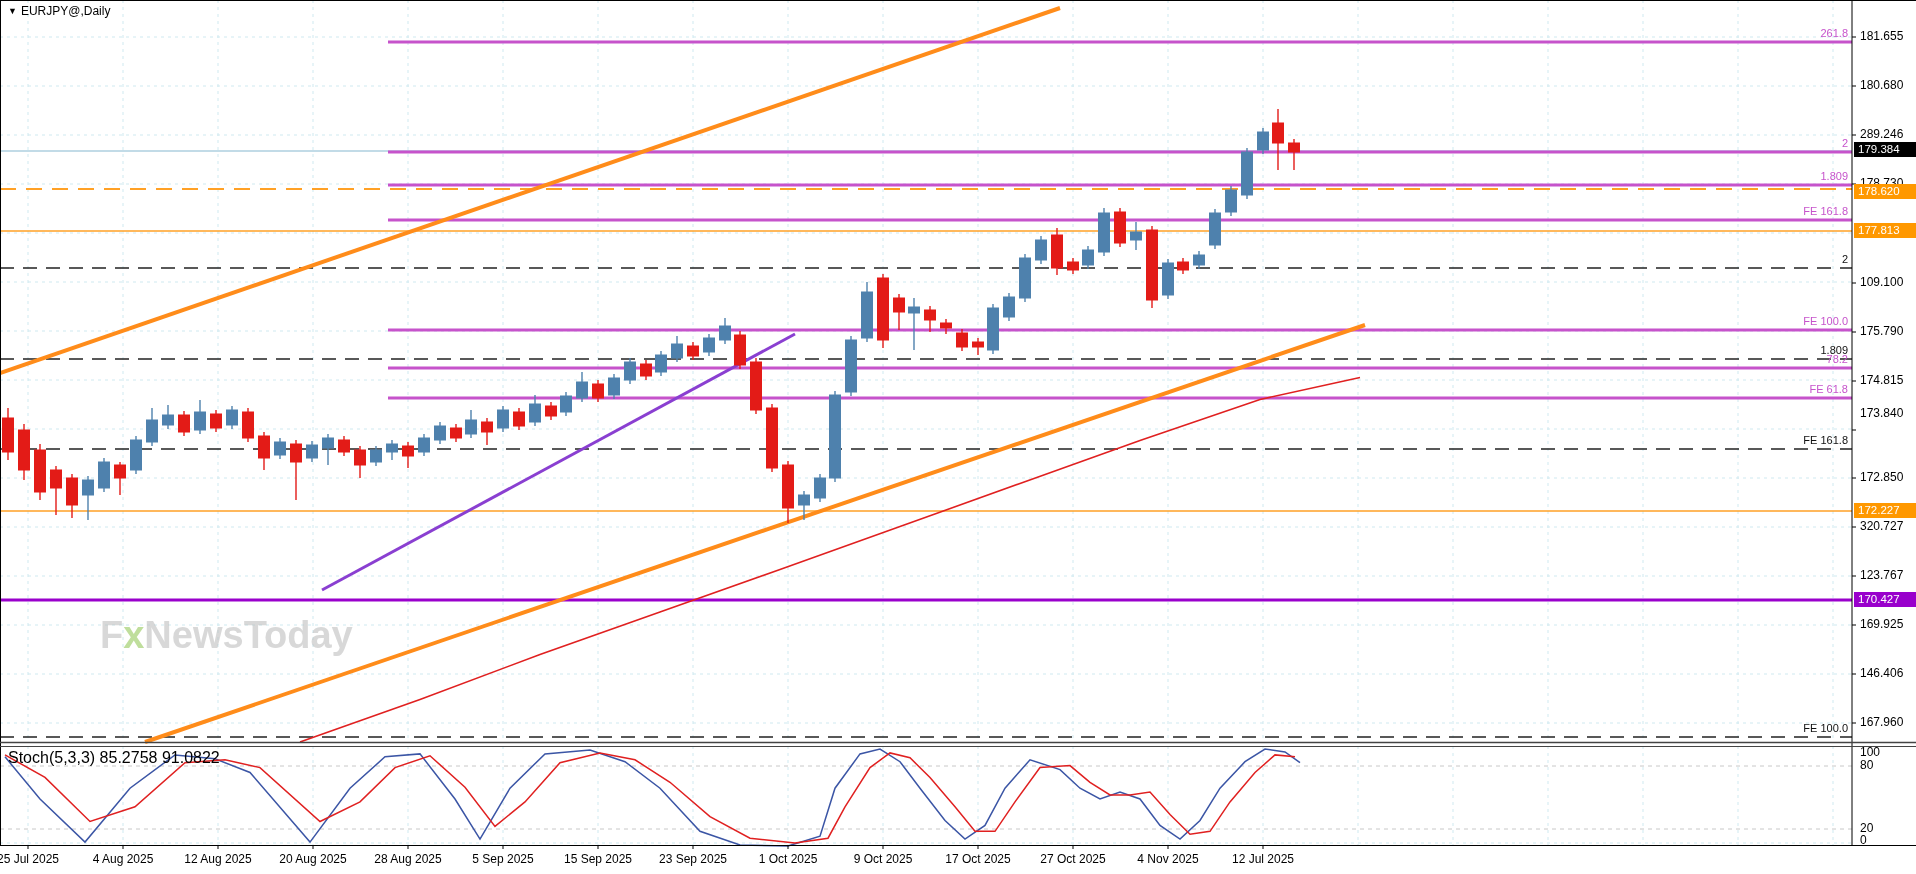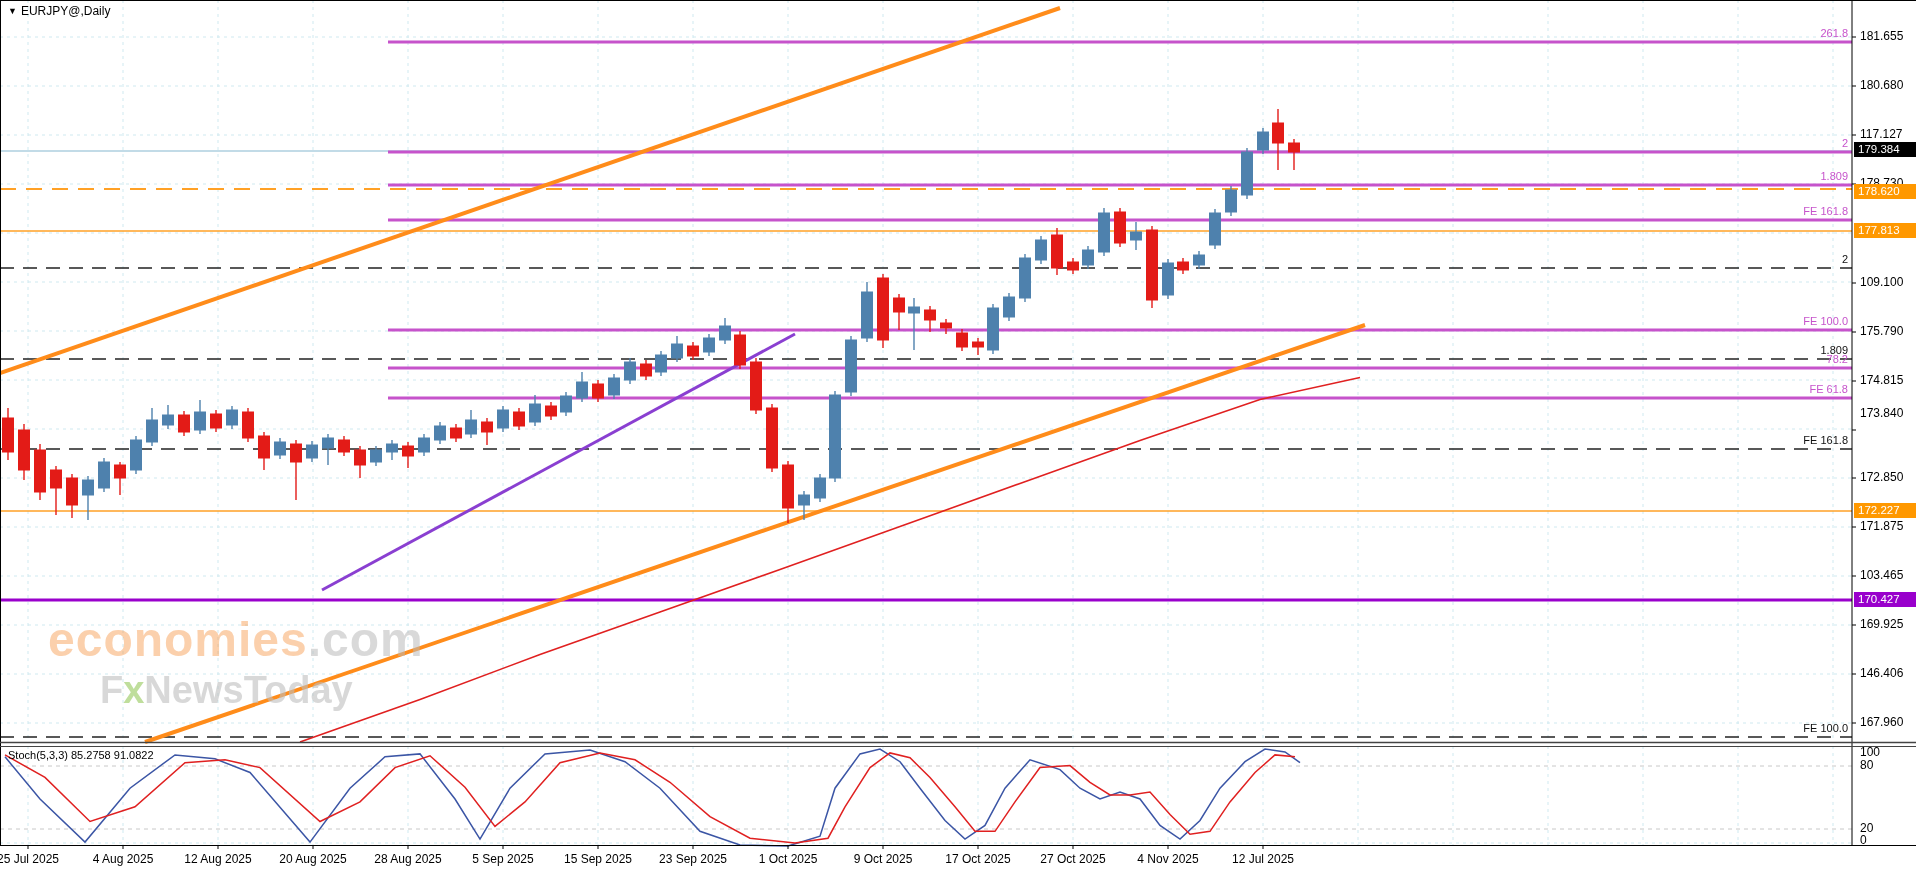--- a/index.html
+++ b/index.html
@@ -14,21 +14,21 @@
   .badge{position:absolute;left:1854px;width:60px;height:15px;line-height:15px;
          font-size:11.5px;color:#fff;text-align:left;padding-left:4px;white-space:nowrap;}
   #symbol-label{position:absolute;left:8px;top:4px;font-size:12px;color:#000;}
   #symbol-label .tri{display:inline-block;font-size:9px;vertical-align:1px;margin-right:4px;}
   #watermark{position:absolute;left:48px;top:612px;pointer-events:none;}
   #wm-line1{font-size:48px;font-weight:bold;letter-spacing:1px;}
   #wm-line1 .wm-orange{color:rgba(247,150,70,0.45);}
   #wm-line1 .wm-gray{color:rgba(185,185,185,0.55);}
   #wm-line2{font-size:38px;font-weight:bold;color:rgba(190,190,190,0.6);margin-top:2px;margin-left:52px;}
   #wm-line2 .wm-x{color:rgba(139,195,74,0.55);}
-  #stoch-label{position:absolute;left:8px;top:749px;font-size:11px;color:#000;}
+  #stoch-label{position:absolute;left:8px;top:749px;font-size:16px;color:#000;}
 </style>
 </head>
 <body>
 
 <div id="screen">
   <svg id="chart-svg" width="1916" height="874">
       <line x1="28" y1="0" x2="28" y2="743" stroke="#cfe9f0" stroke-width="1" stroke-dasharray="3,4"></line>
       <line x1="28" y1="746" x2="28" y2="845" stroke="#cfe9f0" stroke-width="1" stroke-dasharray="3,4"></line>
       <line x1="123" y1="0" x2="123" y2="743" stroke="#cfe9f0" stroke-width="1" stroke-dasharray="3,4"></line>
       <line x1="123" y1="746" x2="123" y2="845" stroke="#cfe9f0" stroke-width="1" stroke-dasharray="3,4"></line>
@@ -306,38 +306,37 @@
       <line x1="1073" y1="845" x2="1073" y2="849" stroke="#000" stroke-width="1"></line>
       <line x1="1168" y1="845" x2="1168" y2="849" stroke="#000" stroke-width="1"></line>
       <line x1="1263" y1="845" x2="1263" y2="849" stroke="#000" stroke-width="1"></line>
     </svg>
 
   <div id="symbol-label">
     <span class="tri">▼</span><span>EURJPY@,Daily</span>
   </div>
 
   <div id="watermark">
-    <div id="wm-line1"><span class="wm-orange">economies</span><span class="wm-gray">.com</span></div>
     <div id="wm-line2"><span>F</span><span class="wm-x">x</span><span>NewsToday</span></div>
   </div>
 
   <div id="stoch-label">Stoch(5,3,3) 85.2758 91.0822</div>
 
   <div id="labels-layer">
       <div class="lbl price-tick" style="top: 29px;">181.655</div>
       <div class="lbl price-tick" style="top: 78px;">180.680</div>
-      <div class="lbl price-tick" style="top: 127px;">117.127</div>
+      <div class="lbl price-tick" style="top: 127px;">289.246</div>
       <div class="lbl price-tick" style="top: 176px;">178.730</div>
       <div class="lbl price-tick" style="top: 275px;">109.100</div>
       <div class="lbl price-tick" style="top: 324px;">175.790</div>
       <div class="lbl price-tick" style="top: 373px;">174.815</div>
       <div class="lbl price-tick" style="top: 406px;">173.840</div>
       <div class="lbl price-tick" style="top: 470px;">172.850</div>
-      <div class="lbl price-tick" style="top: 519px;">171.875</div>
-      <div class="lbl price-tick" style="top: 568px;">103.465</div>
+      <div class="lbl price-tick" style="top: 519px;">320.727</div>
+      <div class="lbl price-tick" style="top: 568px;">123.767</div>
       <div class="lbl price-tick" style="top: 617px;">169.925</div>
       <div class="lbl price-tick" style="top: 666px;">146.406</div>
       <div class="lbl price-tick" style="top: 715px;">167.960</div>
       <div class="lbl stoch-tick" style="top: 745px;">100</div>
       <div class="lbl stoch-tick" style="top: 758px;">80</div>
       <div class="lbl stoch-tick" style="top: 821px;">20</div>
       <div class="lbl stoch-tick" style="top: 833px;">0</div>
       <div class="lbl date-tick" style="left: 28px;">25 Jul 2025</div>
       <div class="lbl date-tick" style="left: 123px;">4 Aug 2025</div>
       <div class="lbl date-tick" style="left: 218px;">12 Aug 2025</div>

